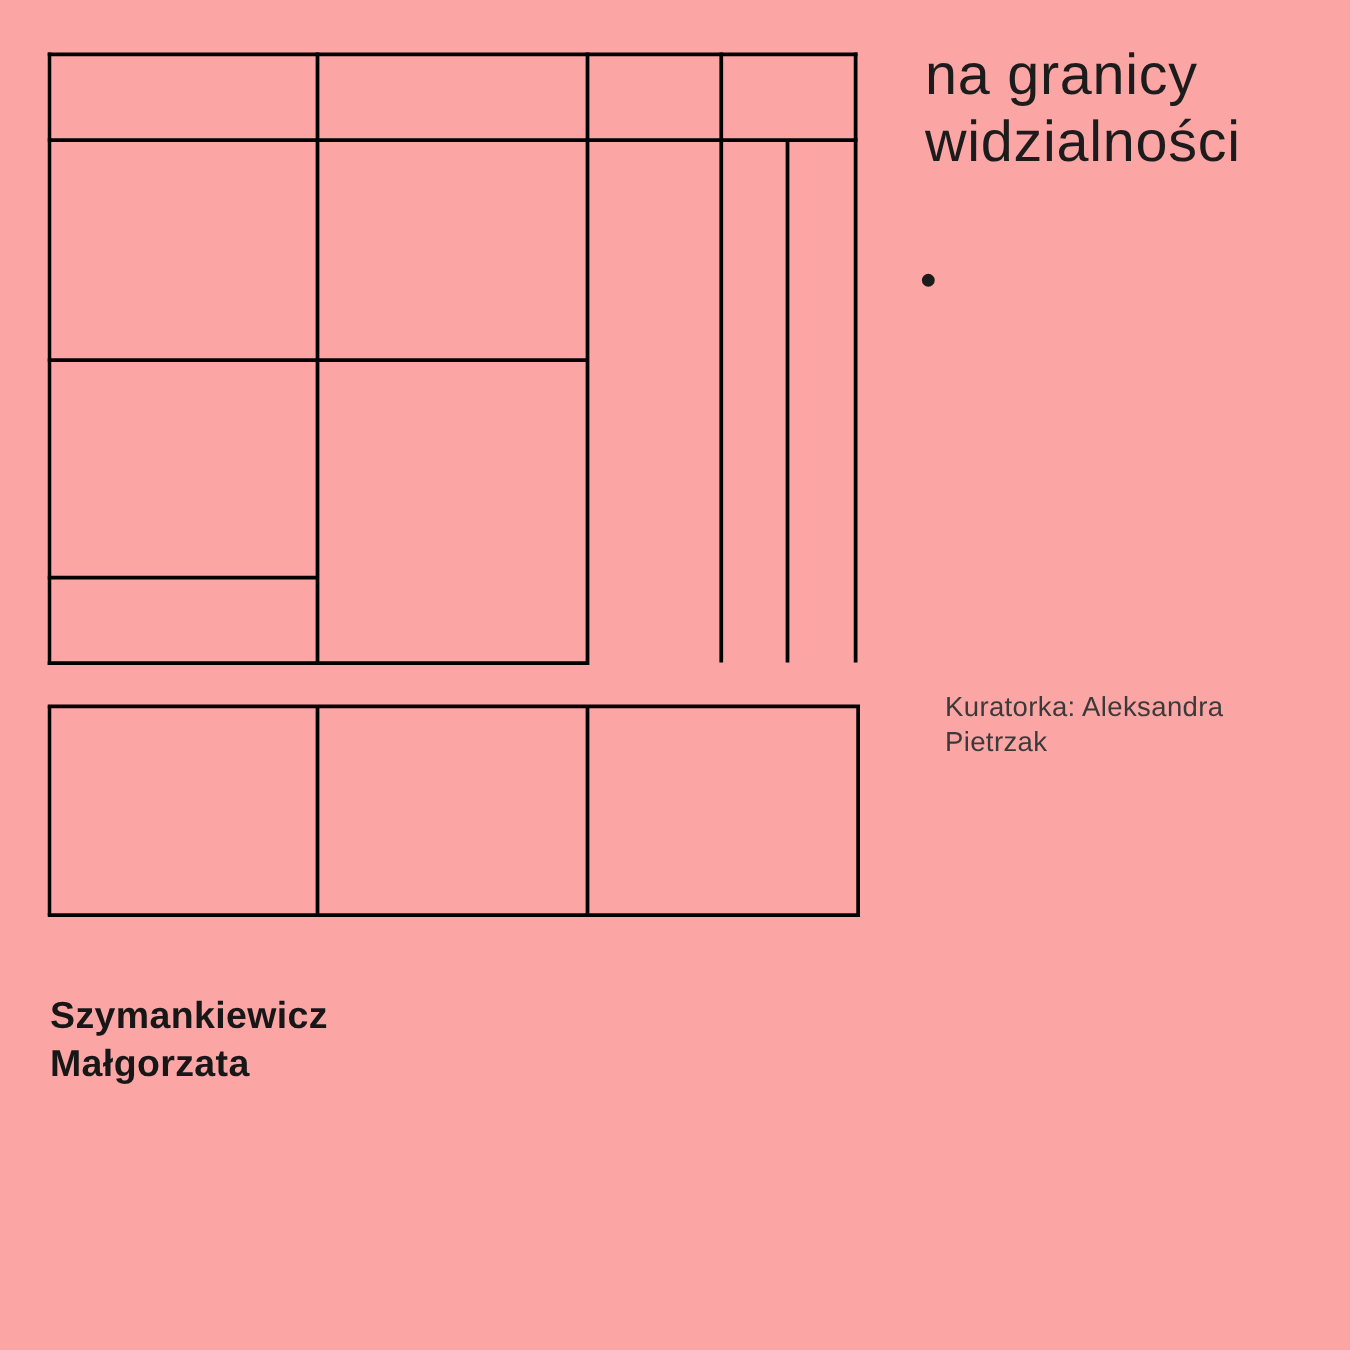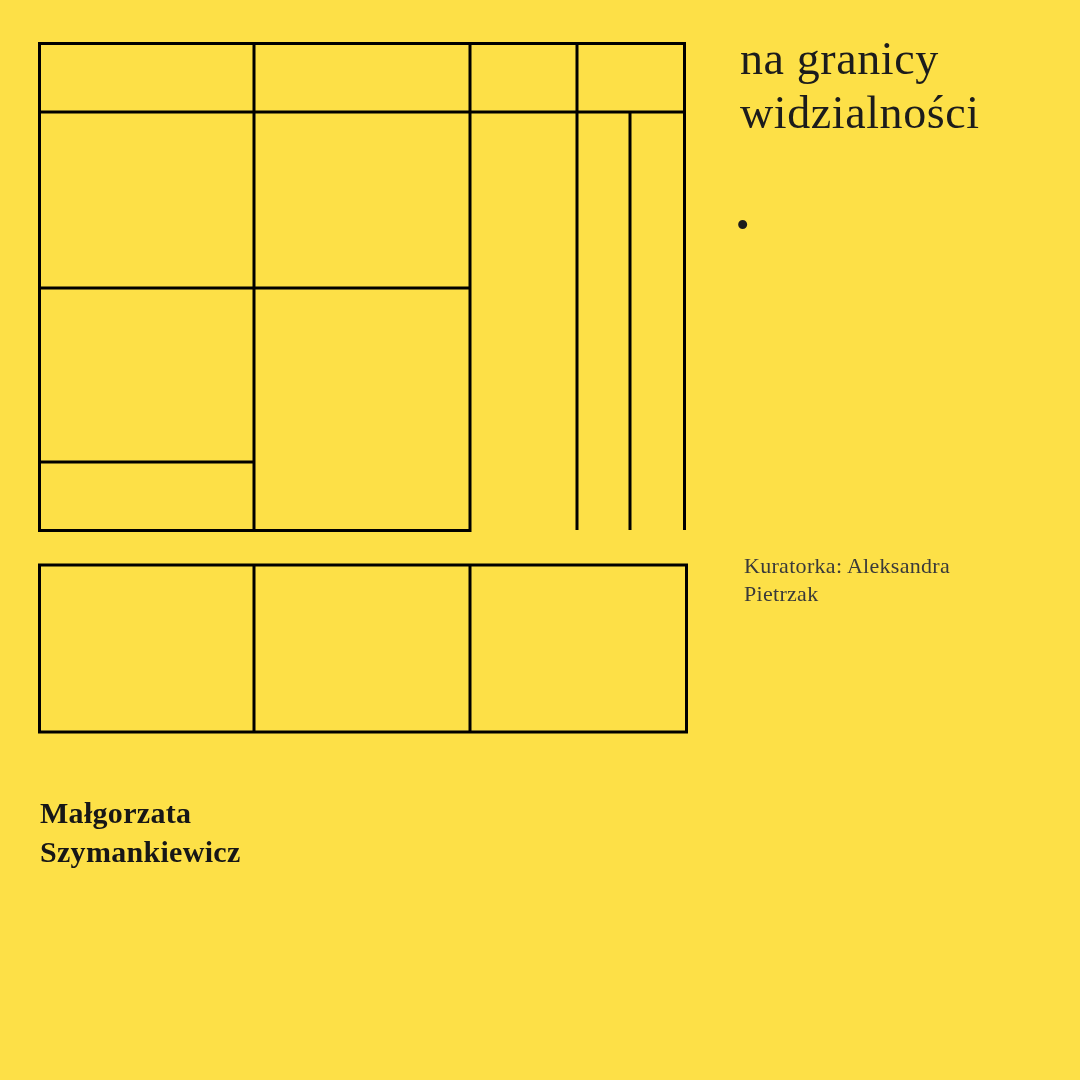--- a/index.html
+++ b/index.html
@@ -4,37 +4,37 @@
 <style>
   * { margin:0; padding:0; box-sizing:border-box; }
   html,body { width:1080px; height:1080px; }
   body {
     background:#ffffff;
     font-family:"Liberation Sans", sans-serif;
     position:relative;
     overflow:hidden;
     color:#1c1c1c;
   }
-  .poster { position:absolute; inset:0; width:1080px; height:1080px; background:#fde047;font-family:Liberation Serif, serif; }
+  .poster { position:absolute; inset:0; width:1080px; height:1080px; background:#fca5a5; }
 
   
   .art { position:absolute; display:block; }
   .art-top { left:38px; top:40px; }
   .art-bottom { left:38px; top:563px; }
   .art line { stroke:#000; stroke-width:3; }
 
   
   .title { position:absolute; left:740px; top:32px; font-size:46px; line-height:54px;
            letter-spacing:0.6px; color:#1c1c1c; font-weight:400; }
   .accent-dot { position:absolute; left:736px; top:206px; font-size:38px; line-height:38px; color:#1c1c1c; }
 
   
   .details { position:absolute; left:740px; top:552px; width:272px; font-size:22px;
              line-height:28px; color:#3a3a3a; letter-spacing:0.3px; }
-  .details p { margin:0 0 16px 4px; }
+  .details p { margin:0 0 16px 16px; }
 
   
   .artist { position:absolute; left:40px; top:793px; font-size:30px; font-weight:700;
             line-height:39px; color:#171717; letter-spacing:0.3px; }
 
   
   .footer { position:absolute; left:0; top:960px; width:1080px; height:120px; }
 </style>
 </head>
 <body>
@@ -70,22 +70,22 @@
     <div>na granicy</div>
     <div>widzialności</div>
   </div>
   <span class="accent-dot">•</span>
 
   <div class="details">
     <p>Kuratorka: Aleksandra Pietrzak</p>
   </div>
 
   <div class="artist">
+    <div>Szymankiewicz</div>
     <div>Małgorzata</div>
-    <div>Szymankiewicz</div>
   </div>
 
   <div class="footer">
 
     
     
 
     
     
 

